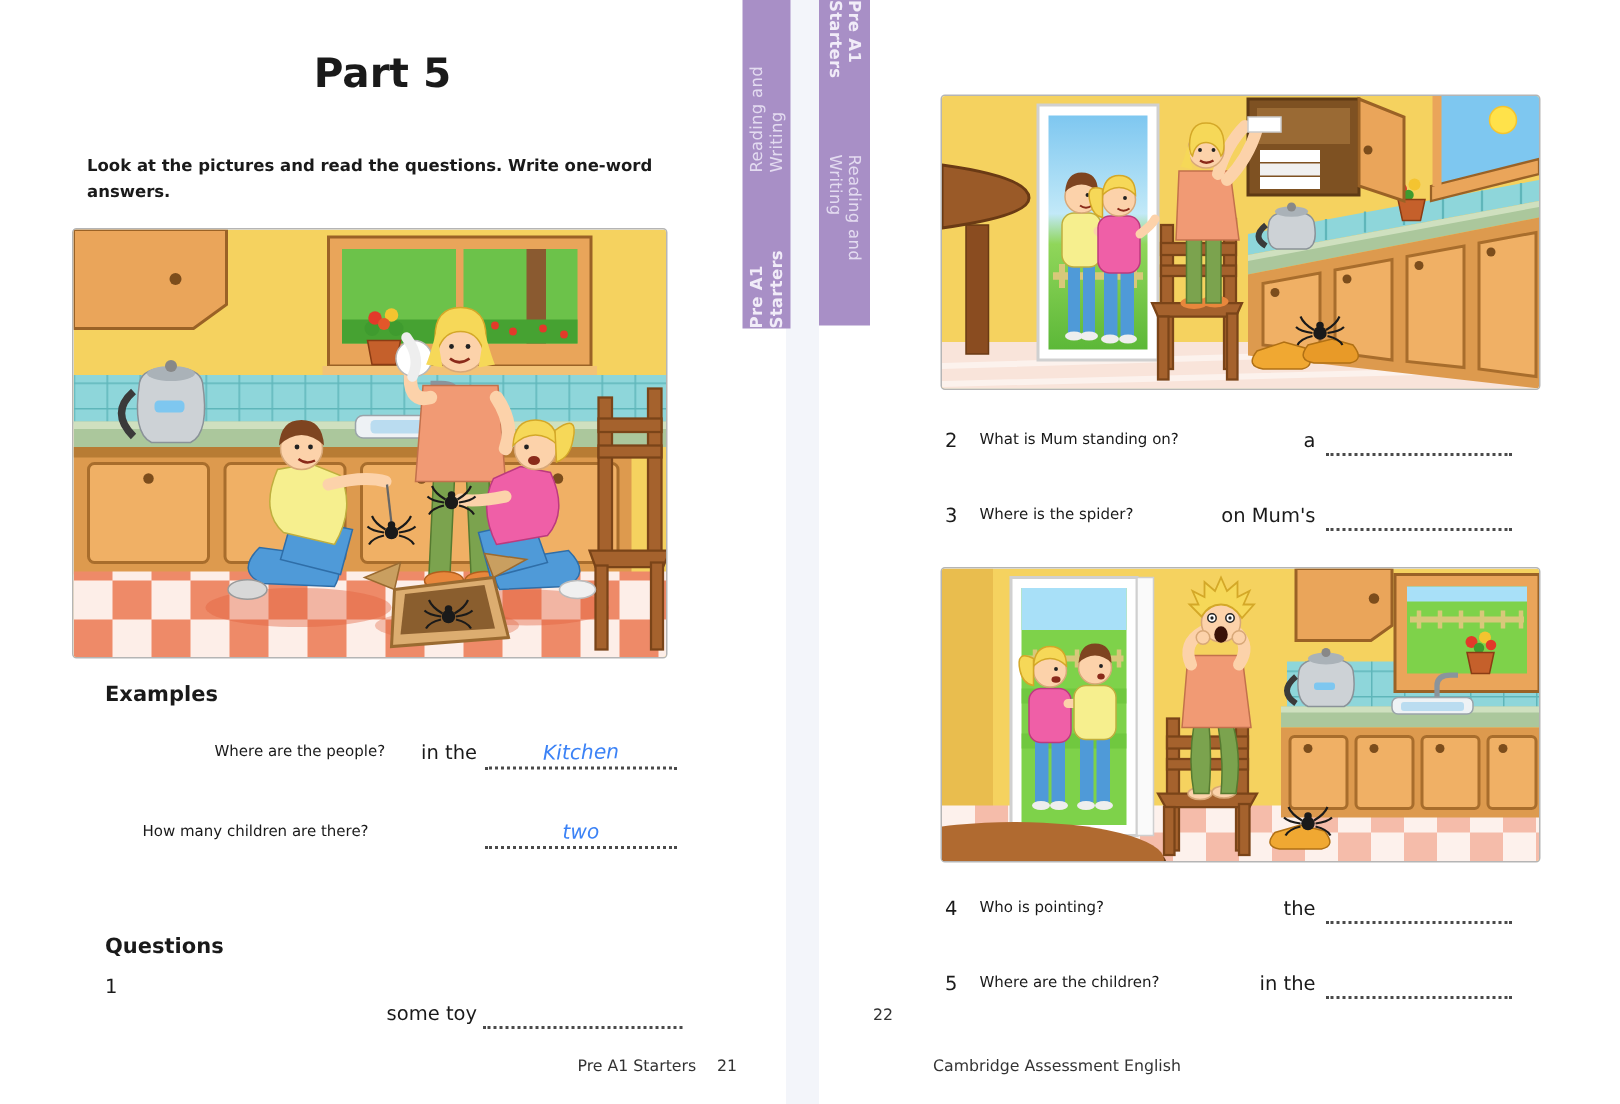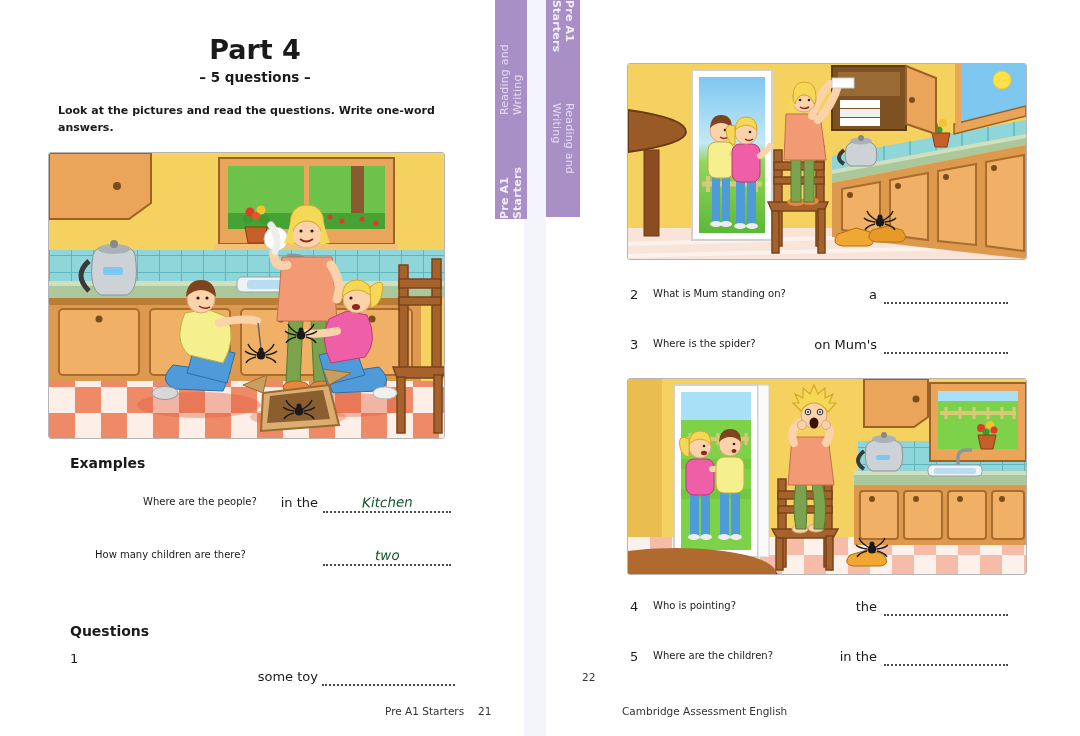--- a/index.html
+++ b/index.html
@@ -18,21 +18,21 @@
   
   .title{left:40px;top:34px;width:430px;text-align:center;font-size:27px;font-weight:bold;}
   .subtitle{left:40px;top:69px;width:430px;text-align:center;font-size:13.5px;font-weight:bold;}
   .instructions{left:58px;top:102px;width:408px;font-size:11px;font-weight:bold;line-height:1.55;}
   .h-bold{font-size:14px;font-weight:bold;}
   .q{font-size:10px;line-height:1.45;}
   .qnum{font-size:13px;}
   .prefix{font-size:13px;text-align:right;}
   
   .dots{border-bottom:2px dotted #4a4a4a;display:flex;align-items:flex-end;justify-content:center;}
-  .hand{font-size:13.5px;font-style:italic;color:#14532d;transform:rotate(-1deg);padding-bottom:1px;}
+  .hand{font-size:13.5px;font-style:italic;color:#3b82f6;transform:rotate(-1deg);padding-bottom:1px;}
   
   .pic{border:1px solid #b5b5b5;border-radius:3px;overflow:hidden;background:#fff;}
   .pic svg{display:block;width:100%;height:100%;}
   .footer{font-size:10.5px;color:#333;}
 </style>
 </head>
 <body>
 
 <div id="spread">
 
@@ -40,22 +40,21 @@
 
   <div class="abs tab tab-left">
     <span class="b">Pre A1 Starters</span>
     <span class="r">Reading and Writing</span>
   </div>
   <div class="abs tab tab-right">
     <span class="b">Pre A1 Starters</span>
     <span class="r">Reading and Writing</span>
   </div>
 
-  <div class="abs title">Part 4</div>
-  <div class="abs subtitle">– 5 questions –</div>
+  <div class="abs title">Part 5</div>
   <div class="abs instructions">Look at the pictures and read the questions. Write one-word answers.</div>
 
   <div class="abs pic" style="left:48px;top:152px;width:395px;height:285px;" aria-label="Kitchen: Mum dries a dish at the sink while a boy and a girl kneel on the red checked floor playing with toy spiders from a cardboard box">
     <svg viewBox="0 0 395 285" preserveAspectRatio="none">
       <defs>
         <pattern id="tilesP" width="22" height="17" patternUnits="userSpaceOnUse">
           <rect width="22" height="17" fill="#8ed6da"></rect>
           <path d="M0,0 H22 M0,0 V17" stroke="#5fb6ba" stroke-width="2"></path>
         </pattern>
         <pattern id="chkA" width="52" height="52" patternUnits="userSpaceOnUse">

